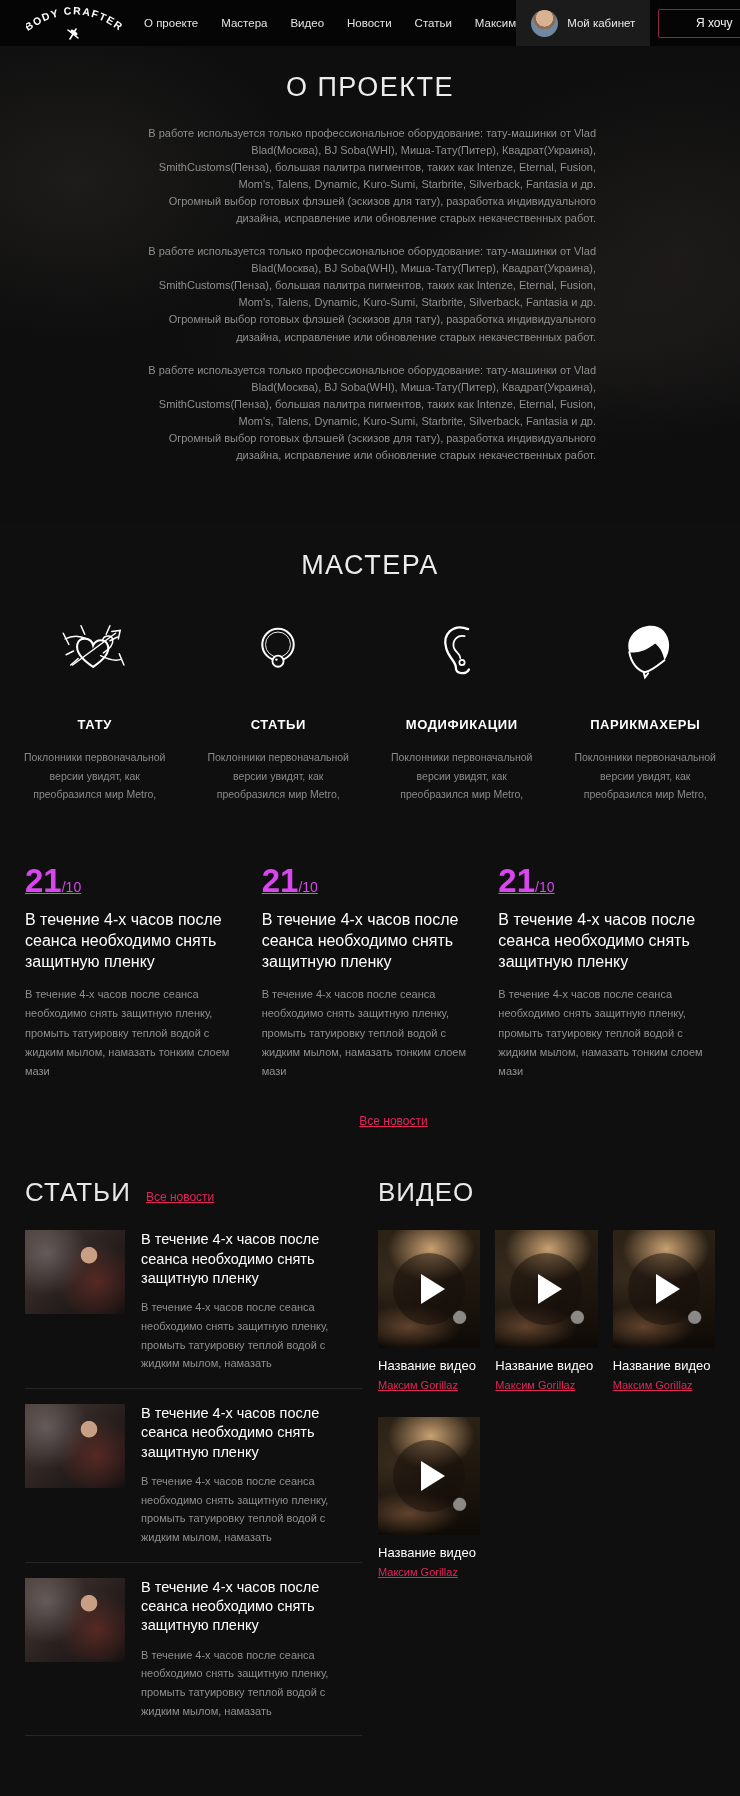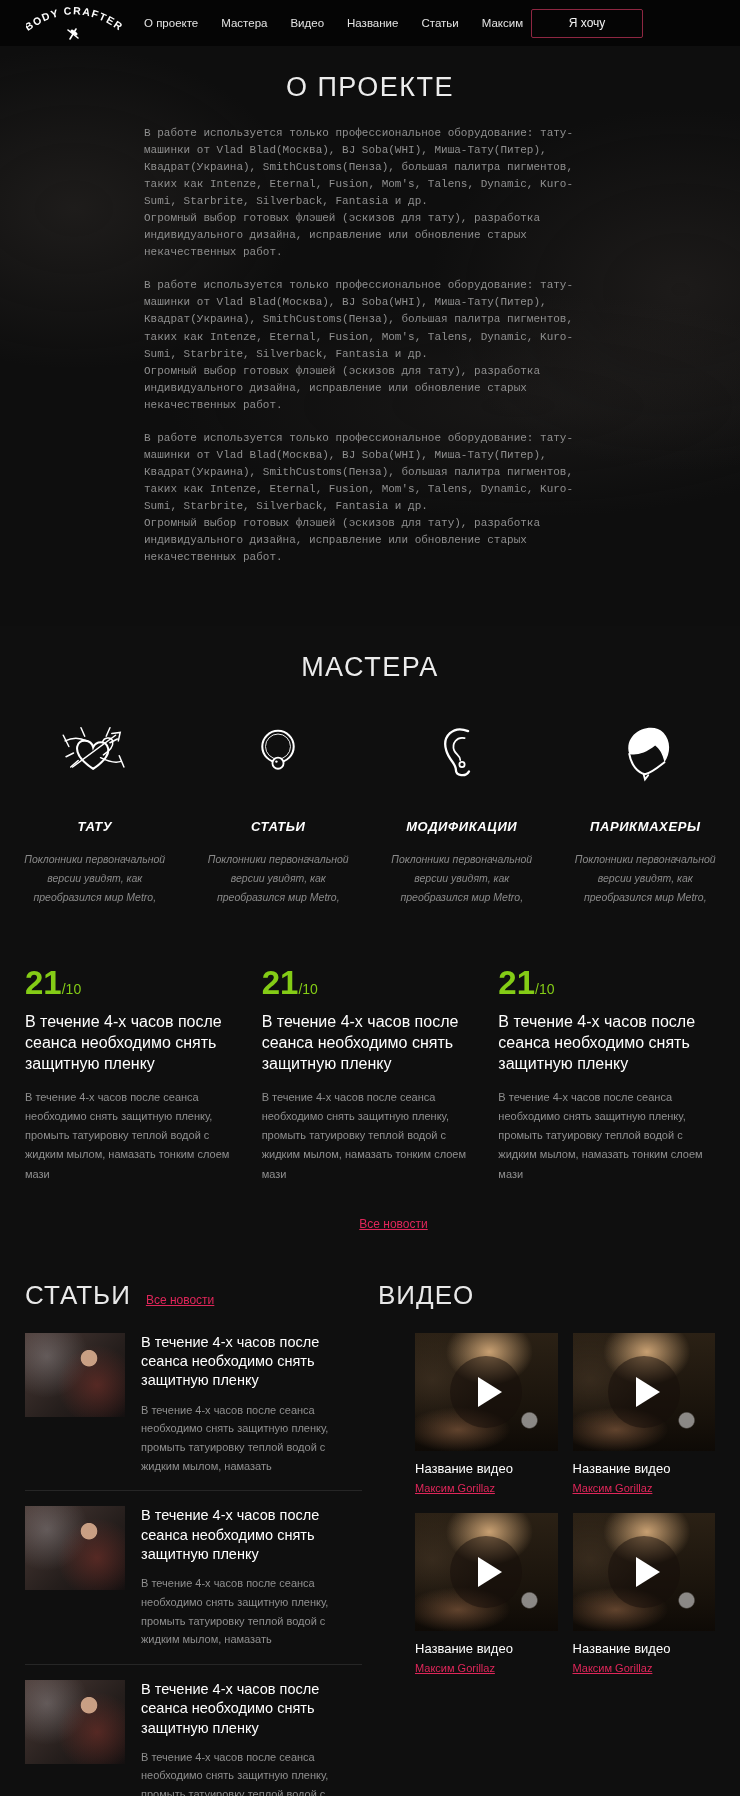--- a/index.html
+++ b/index.html
@@ -47,46 +47,45 @@
       radial-gradient(ellipse 360px 260px at 92% 42%, rgba(70,62,58,.26), rgba(0,0,0,0) 70%),
       radial-gradient(ellipse 500px 160px at 70% 62%, rgba(48,44,42,.28), rgba(0,0,0,0) 70%),
       #0e0e0e;
   }
   .sec-title {
     text-align: center; color: #ececec; font-size: 27px; font-weight: 400;
     letter-spacing: 1.5px;
   }
   .about .sec-title { margin-bottom: 22px; }
   .about p {
-    width: 452px; margin: 14px auto 16px; text-align: left;
+    width: 452px; margin: 14px auto 16px; text-align: right;
     color: #8f8f8f; font-size: 11px; line-height: 1.55;
     white-space: pre-line;
-    font-family: Liberation Mono, monospace;
   }
 
   
   .masters { padding-top: 26px; }
   .masters-grid {
     display: grid; grid-template-columns: repeat(4, 1fr);
-    padding: 0 3px; margin-top: 12px; font-style: italic;
+    padding: 0 3px; margin-top: 12px;
   }
   .master { text-align: center; }
   .master-icon { height: 116px; display: flex; align-items: center; justify-content: center; }
   .master-title {
     color: #fff; font-size: 13px; font-weight: bold; letter-spacing: .6px;
     margin-top: 8px;
   }
   .master-text {
     width: 152px; margin: 16px auto 0;
     color: #8a8a8a; font-size: 10.5px; line-height: 1.78;
   }
 
   
   .news { padding: 0 25px; margin-top: 58px; display: grid; grid-template-columns: repeat(3, 1fr); gap: 20px; }
-  .news-date { color: #84cc16; }
+  .news-date { color: #d946ef; text-decoration: underline; }
   .news-day { font-size: 33px; font-weight: bold; }
   .news-month { font-size: 14px; }
   .news-title { color: #fff; font-size: 16px; font-weight: 400; line-height: 1.32; margin-top: 9px; cursor: pointer; }
   .news-text { color: #8f8f8f; font-size: 11px; line-height: 1.75; margin-top: 13px; }
   .all-news-wrap { text-align: center; margin-top: 30px; margin-left: 47px; }
   .link-accent { color: #e0265a; font-size: 12px; text-decoration: underline; cursor: pointer; }
 
   
   .bottom { display: flex; gap: 16px; padding: 0 25px; margin-top: 48px; }
   .bottom-col { flex: 1; min-width: 0; }
@@ -98,21 +97,21 @@
     width: 100px; height: 84px; flex: none; cursor: pointer;
     background:
       radial-gradient(circle at 64% 30%, rgba(216,172,142,.9) 0 9%, rgba(216,172,142,0) 10%),
       radial-gradient(circle at 72% 62%, rgba(128,52,44,.55), rgba(0,0,0,0) 45%),
       radial-gradient(circle at 22% 28%, rgba(205,205,210,.28), rgba(0,0,0,0) 42%),
       linear-gradient(135deg, #4a3a36, #251e1c 60%, #141010);
   }
   .article-title { color: #fff; font-size: 14.5px; line-height: 1.33; cursor: pointer; }
   .article-text { color: #8f8f8f; font-size: 11px; line-height: 1.7; margin-top: 10px; }
 
-  .video-grid { display: grid; grid-template-columns: 1fr 1fr; gap: 17px 15px; margin-left: 37px; }
+  .video-grid { display: grid; grid-template-columns: 1fr 1fr 1fr; gap: 24px 15px; }
   .video-thumb {
     height: 118px; position: relative; cursor: pointer;
     background:
       radial-gradient(ellipse 58px 44px at 52% 16%, rgba(209,167,119,.95), rgba(209,167,119,0) 75%),
       radial-gradient(ellipse 70px 30px at 30% 82%, rgba(160,110,75,.55), rgba(0,0,0,0) 75%),
       radial-gradient(circle at 80% 74%, rgba(235,235,235,.55) 0 5%, rgba(0,0,0,0) 6%),
       radial-gradient(ellipse 90px 70px at 12% 40%, rgba(90,70,50,.4), rgba(0,0,0,0) 70%),
       linear-gradient(180deg, #2b2115, #18120b 70%, #0e0a06);
   }
   .play-circle {
@@ -148,24 +147,28 @@
       <g stroke="#ffffff" stroke-width="1.6" stroke-linecap="round">
         <path d="M42 28 L52 36" fill="none"></path>
         <path d="M50 27 L44 37" fill="none"></path>
         <path d="M46 29 l4 3" fill="none" stroke-width="3"></path>
       </g>
     </svg>
     <nav class="nav">
       <a href="#">О проекте</a>
       <a href="#">Мастера</a>
       <a href="#">Видео</a>
-      <a href="#">Название</a>
+      <a href="#">Новости</a>
       <a href="#">Статьи</a>
       <a href="#">Максим</a>
     </nav>
+    <div class="account">
+      <div class="avatar"></div>
+      <span class="account-label">Мой кабинет</span>
+    </div>
     <button class="btn-cta">Я хочу</button>
   </header>
 
   <section class="about">
     <h1 class="sec-title">О ПРОЕКТЕ</h1>
     <p>В работе используется только профессиональное оборудование: тату-машинки от Vlad Blad(Москва), BJ Soba(WHI), Миша-Тату(Питер), Квадрат(Украина), SmithCustoms(Пенза), большая палитра пигментов, таких как Intenze, Eternal, Fusion, Mom's, Talens, Dynamic, Kuro-Sumi, Starbrite, Silverback, Fantasia и др.
 Огромный выбор готовых флэшей (эскизов для тату), разработка индивидуального дизайна, исправление или обновление старых некачественных работ.</p>
     <p>В работе используется только профессиональное оборудование: тату-машинки от Vlad Blad(Москва), BJ Soba(WHI), Миша-Тату(Питер), Квадрат(Украина), SmithCustoms(Пенза), большая палитра пигментов, таких как Intenze, Eternal, Fusion, Mom's, Talens, Dynamic, Kuro-Sumi, Starbrite, Silverback, Fantasia и др.
 Огромный выбор готовых флэшей (эскизов для тату), разработка индивидуального дизайна, исправление или обновление старых некачественных работ.</p>
     <p>В работе используется только профессиональное оборудование: тату-машинки от Vlad Blad(Москва), BJ Soba(WHI), Миша-Тату(Питер), Квадрат(Украина), SmithCustoms(Пенза), большая палитра пигментов, таких как Intenze, Eternal, Fusion, Mom's, Talens, Dynamic, Kuro-Sumi, Starbrite, Silverback, Fantasia и др.

